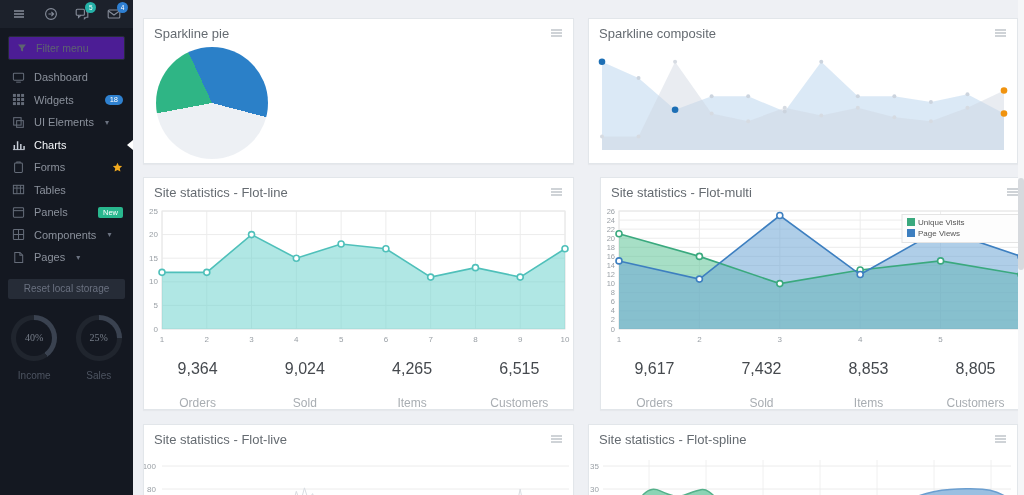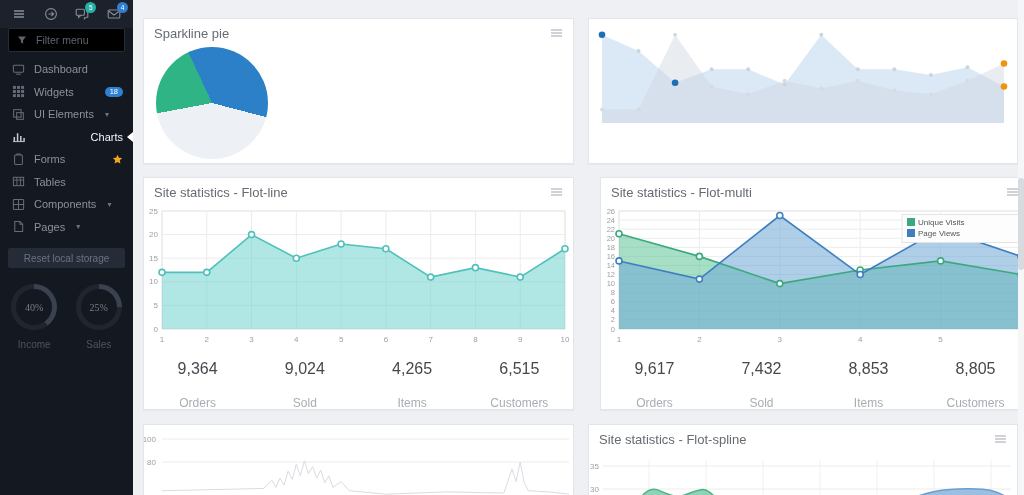--- a/index.html
+++ b/index.html
@@ -8,32 +8,32 @@
   svg text{font-family:"Liberation Sans",sans-serif;}
 
   
   .sidebar{position:absolute;left:0;top:0;width:133px;height:495px;background:#141821;z-index:5;}
   .topbar{height:28px;background:#1c212b;display:flex;align-items:center;
     justify-content:space-between;padding:0 11px;}
   .tb-icon{position:relative;width:16px;height:16px;color:#858c99;cursor:pointer;}
   .tb-icon svg{width:14px;height:14px;display:block;margin:1px auto;}
   .tb-badge{position:absolute;top:-4px;right:-6px;min-width:11px;height:11px;border-radius:6px;
     color:#fff;font-size:6.5px;line-height:11px;text-align:center;padding:0 2px;}
-  .filter-box{margin:0 8px 6px;border:1px solid #262c38;background:#000000;border-radius:2px;
+  .filter-box{margin:8px 8px 6px;border:1px solid #262c38;background:#4c1d95;border-radius:2px;
     display:flex;align-items:center;gap:7px;padding:4px 8px;color:#5d6470;}
   .filter-box svg{width:10px;height:10px;flex:none;}
   .filter-box input{background:transparent;border:none;outline:none;color:#8b919c;
     font-size:10.5px;width:90px;font-family:"Liberation Sans",sans-serif;}
   .filter-box input::placeholder{color:#5d6470;}
   .nav{margin-top:4px;}
   .nav-item{position:relative;height:22.5px;display:flex;align-items:center;gap:9px;
     padding:0 10px 0 12px;color:#8b919c;font-size:11px;cursor:pointer;}
   .nav-item .nicon{width:13px;height:13px;color:#656c79;flex:none;}
   .nav-item .nicon svg{width:13px;height:13px;display:block;}
-  .nav-item.active{color:#f5f7fa;justify-content:space-between;}
+  .nav-item.active{color:#f5f7fa;}
   .nav-item.active .nicon{color:#c8ced8;}
   .caret{font-size:8px;color:#6b7280;margin-left:2px;}
   .pill{margin-left:auto;font-size:7.5px;color:#fff;border-radius:8px;padding:1.5px 5px;line-height:1;}
   .pill.square{border-radius:2px;}
   .nav-star{margin-left:auto;width:11px;height:11px;}
   .active-arrow{position:absolute;right:0;top:50%;margin-top:-5px;width:0;height:0;
     border-top:5px solid transparent;border-bottom:5px solid transparent;border-right:6px solid #ffffff;}
   .reset-btn{display:block;width:calc(100% - 16px);margin:10px 8px 16px;background:#262c37;
     border:none;border-radius:2px;color:#6a7180;font-size:10px;padding:4.5px 0;cursor:pointer;
     font-family:"Liberation Sans",sans-serif;}
@@ -171,20 +171,30 @@
           <svg viewBox="0 0 14 14">
             <rect x="1.5" y="2.5" width="11" height="9" stroke="currentColor" fill="none" stroke-width="1.1"></rect>
             <path d="M1.5 5.5h11M5.3 2.5v9M9.1 2.5v9" stroke="currentColor" stroke-width="1" fill="none"></path>
           </svg>
         </span>
         <span>Tables</span>
       </div>
       <div class="nav-item">
         <span class="nicon">
           <svg viewBox="0 0 14 14">
+            <rect x="1.5" y="2" width="11" height="10" rx="1" stroke="currentColor" fill="none" stroke-width="1.1"></rect>
+            <path d="M1.5 5h11" stroke="currentColor" stroke-width="1.1"></path>
+          </svg>
+        </span>
+        <span>Panels</span>
+        <span class="pill square" style="background:#29b78e">New</span>
+      </div>
+      <div class="nav-item">
+        <span class="nicon">
+          <svg viewBox="0 0 14 14">
             <rect x="1.5" y="1.5" width="11" height="11" rx="1" stroke="currentColor" fill="none" stroke-width="1.1"></rect>
             <path d="M1.5 7h11M7 1.5v11" stroke="currentColor" stroke-width="1.1"></path>
           </svg>
         </span>
         <span>Components</span>
         <span class="caret">▾</span>
       </div>
       <div class="nav-item">
         <span class="nicon">
           <svg viewBox="0 0 14 14">
@@ -223,20 +233,28 @@
       <span class="card-menu">
         <svg viewBox="0 0 11 8">
             <path d="M0 1h11M0 4h11M0 7h11" stroke="currentColor" stroke-width="1.4"></path>
           </svg>
       </span>
     </div>
     <div class="pie" id="pie-el" style="background: conic-gradient(from 335deg, rgb(43, 128, 200) 0deg, rgb(43, 128, 200) 129.6deg, rgb(237, 240, 244) 129.6deg, rgb(237, 240, 244) 284.4deg, rgb(47, 181, 133) 284.4deg, rgb(47, 181, 133) 360deg);"></div>
   </div>
 
   <div class="card" id="card-composite">
+    <div class="card-hd">
+      <span class="card-title">Sparkline composite</span>
+      <span class="card-menu">
+        <svg viewBox="0 0 11 8">
+            <path d="M0 1h11M0 4h11M0 7h11" stroke="currentColor" stroke-width="1.4"></path>
+          </svg>
+      </span>
+    </div>
     <svg id="svg-composite" width="414" height="112" viewBox="0 0 414 112" style="margin:0 7px;display:block;">
         <polygon points="6,15.680000000000007 42.54545454545455,32 79.0909090909091,63.68 115.63636363636364,50.24 152.1818181818182,50.24 188.72727272727272,65.6 225.27272727272728,15.680000000000007 261.8181818181818,50.24 298.3636363636364,50.24 334.90909090909093,56 371.45454545454544,48.32 408,67.52000000000001 408,104 6,104" fill="rgba(190,215,238,0.55)"></polygon>
         <polygon points="6,90.56 42.54545454545455,90.56 79.0909090909091,15.680000000000007 115.63636363636364,67.52000000000001 152.1818181818182,75.2 188.72727272727272,61.760000000000005 225.27272727272728,69.44 261.8181818181818,61.760000000000005 298.3636363636364,71.36 334.90909090909093,75.2 371.45454545454544,61.760000000000005 408,44.480000000000004 408,104 6,104" fill="rgba(206,213,224,0.45)"></polygon>
         <circle cx="6" cy="15.680000000000007" r="2" fill="#ccd4de"></circle>
         <circle cx="42.54545454545455" cy="32" r="2" fill="#ccd4de"></circle>
         <circle cx="79.0909090909091" cy="63.68" r="2" fill="#ccd4de"></circle>
         <circle cx="115.63636363636364" cy="50.24" r="2" fill="#ccd4de"></circle>
         <circle cx="152.1818181818182" cy="50.24" r="2" fill="#ccd4de"></circle>
         <circle cx="188.72727272727272" cy="65.6" r="2" fill="#ccd4de"></circle>
         <circle cx="225.27272727272728" cy="15.680000000000007" r="2" fill="#ccd4de"></circle>
@@ -427,20 +445,28 @@
           <div class="stat-label">Items</div>
         </div>
         <div class="stat">
           <div class="stat-value">8,805</div>
           <div class="stat-label">Customers</div>
         </div>
       </div>
   </div>
 
   <div class="card" id="card-live">
+    <div class="card-hd">
+      <span class="card-title">Site statistics - Flot-live</span>
+      <span class="card-menu">
+        <svg viewBox="0 0 11 8">
+            <path d="M0 1h11M0 4h11M0 7h11" stroke="currentColor" stroke-width="1.4"></path>
+          </svg>
+      </span>
+    </div>
     <svg id="svg-live" width="429" height="214" viewBox="0 0 429 214" style="display:block;">
         <line x1="18" y1="14" x2="425" y2="14" stroke="#ececec"></line>
         <text x="12" y="16.5" text-anchor="end" font-size="8" fill="#9aa0a6">100</text>
         <line x1="18" y1="37" x2="425" y2="37" stroke="#ececec"></line>
         <text x="12" y="39.5" text-anchor="end" font-size="8" fill="#9aa0a6">80</text>
         <polyline points="18,65.75 119.75,63.449999999999996 127.89000000000001,55.4 131.96,62.3 136.03,53.099999999999994 140.10000000000002,60 144.17000000000002,46.199999999999996 148.24,54.25 152.31,39.3 156.38,50.8 160.45000000000002,35.849999999999994 164.52,48.5 168.59,41.599999999999994 172.66000000000003,53.099999999999994 176.73000000000002,45.05 180.8,57.699999999999996 184.87,50.8 188.94,62.3 197.08,56.55 205.22000000000003,65.75 241.85000000000002,69.19999999999999 302.90000000000003,66.9 359.88,68.05 368.02000000000004,43.9 372.09000000000003,56.55 376.16,37 380.23,57.699999999999996 384.3,65.75 404.65000000000003,66.9 425,69.19999999999999" fill="none" stroke="#d8dce1" stroke-width="1"></polyline>
       </svg>
   </div>
 
   <div class="card" id="card-spline">

